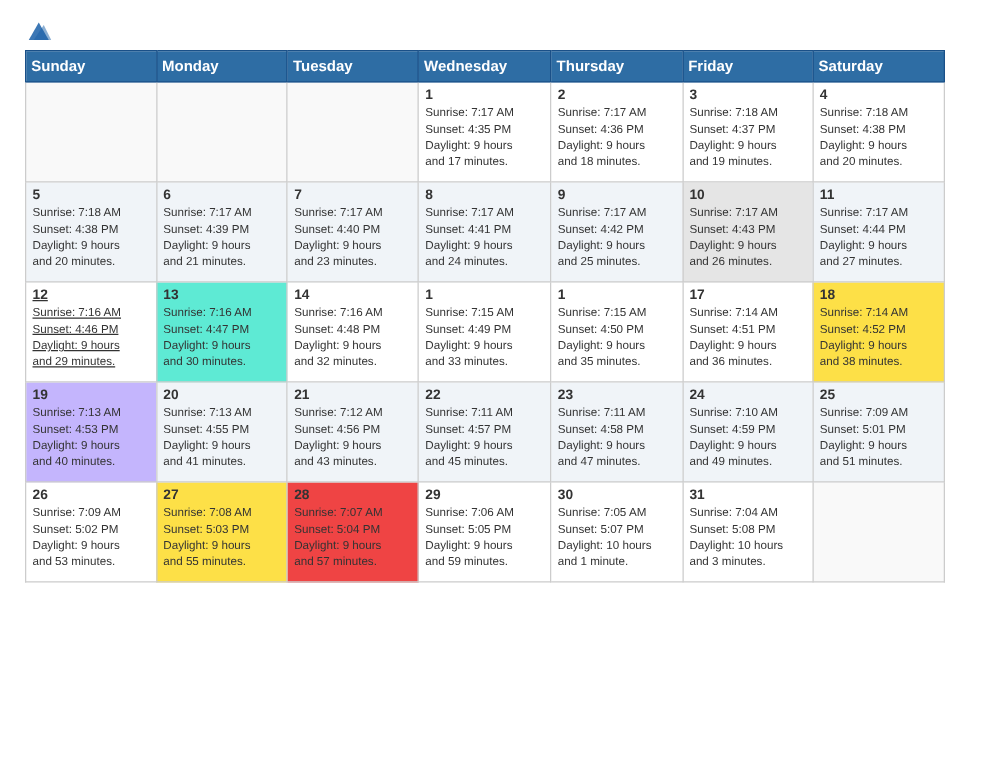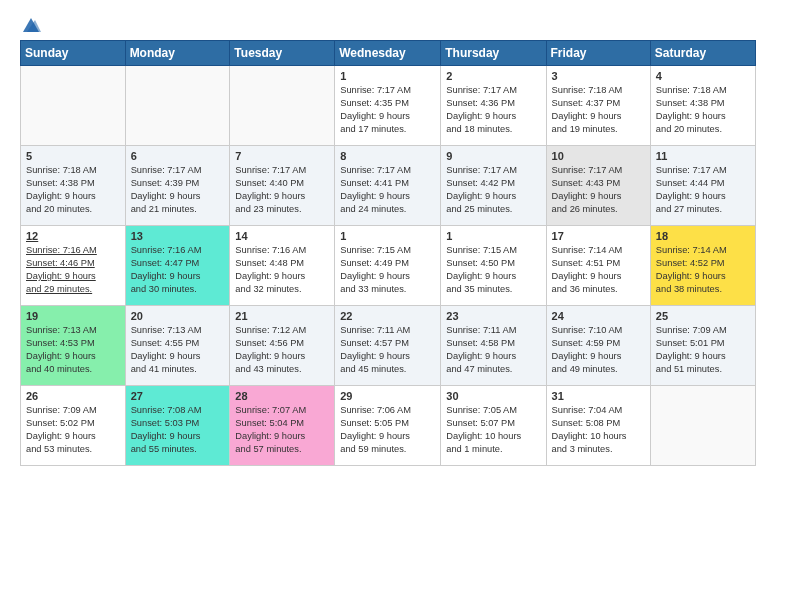--- a/index.html
+++ b/index.html
@@ -265,21 +265,21 @@
           </td>
           <td style="background: #fde047;">
             <span class="day-num">18</span>
             <div class="day-info" style="white-space: pre-line;">Sunrise: 7:14 AM
 Sunset: 4:52 PM
 Daylight: 9 hours
 and 38 minutes.</div>
           </td>
         </tr>
         <tr>
-          <td style="background: #86efac;">
+          <td style="background: #c4b5fd;">
             <span class="day-num">19</span>
             <div class="day-info" style="white-space: pre-line;">Sunrise: 7:13 AM
 Sunset: 4:53 PM
 Daylight: 9 hours
 and 40 minutes.</div>
           </td>
           <td style="background: rgb(240, 244, 248);">
             <span class="day-num">20</span>
             <div class="day-info" style="white-space: pre-line;">Sunrise: 7:13 AM
 Sunset: 4:55 PM
@@ -323,28 +323,28 @@
           </td>
         </tr>
         <tr>
           <td style="background: rgb(255, 255, 255);">
             <span class="day-num">26</span>
             <div class="day-info" style="white-space: pre-line;">Sunrise: 7:09 AM
 Sunset: 5:02 PM
 Daylight: 9 hours
 and 53 minutes.</div>
           </td>
-          <td style="background: #5eead4;">
+          <td style="background: #fde047;">
             <span class="day-num">27</span>
             <div class="day-info" style="white-space: pre-line;">Sunrise: 7:08 AM
 Sunset: 5:03 PM
 Daylight: 9 hours
 and 55 minutes.</div>
           </td>
-          <td style="background: #f9a8d4;">
+          <td style="background: #ef4444;">
             <span class="day-num">28</span>
             <div class="day-info" style="white-space: pre-line;">Sunrise: 7:07 AM
 Sunset: 5:04 PM
 Daylight: 9 hours
 and 57 minutes.</div>
           </td>
           <td style="background: rgb(255, 255, 255);">
             <span class="day-num">29</span>
             <div class="day-info" style="white-space: pre-line;">Sunrise: 7:06 AM
 Sunset: 5:05 PM

